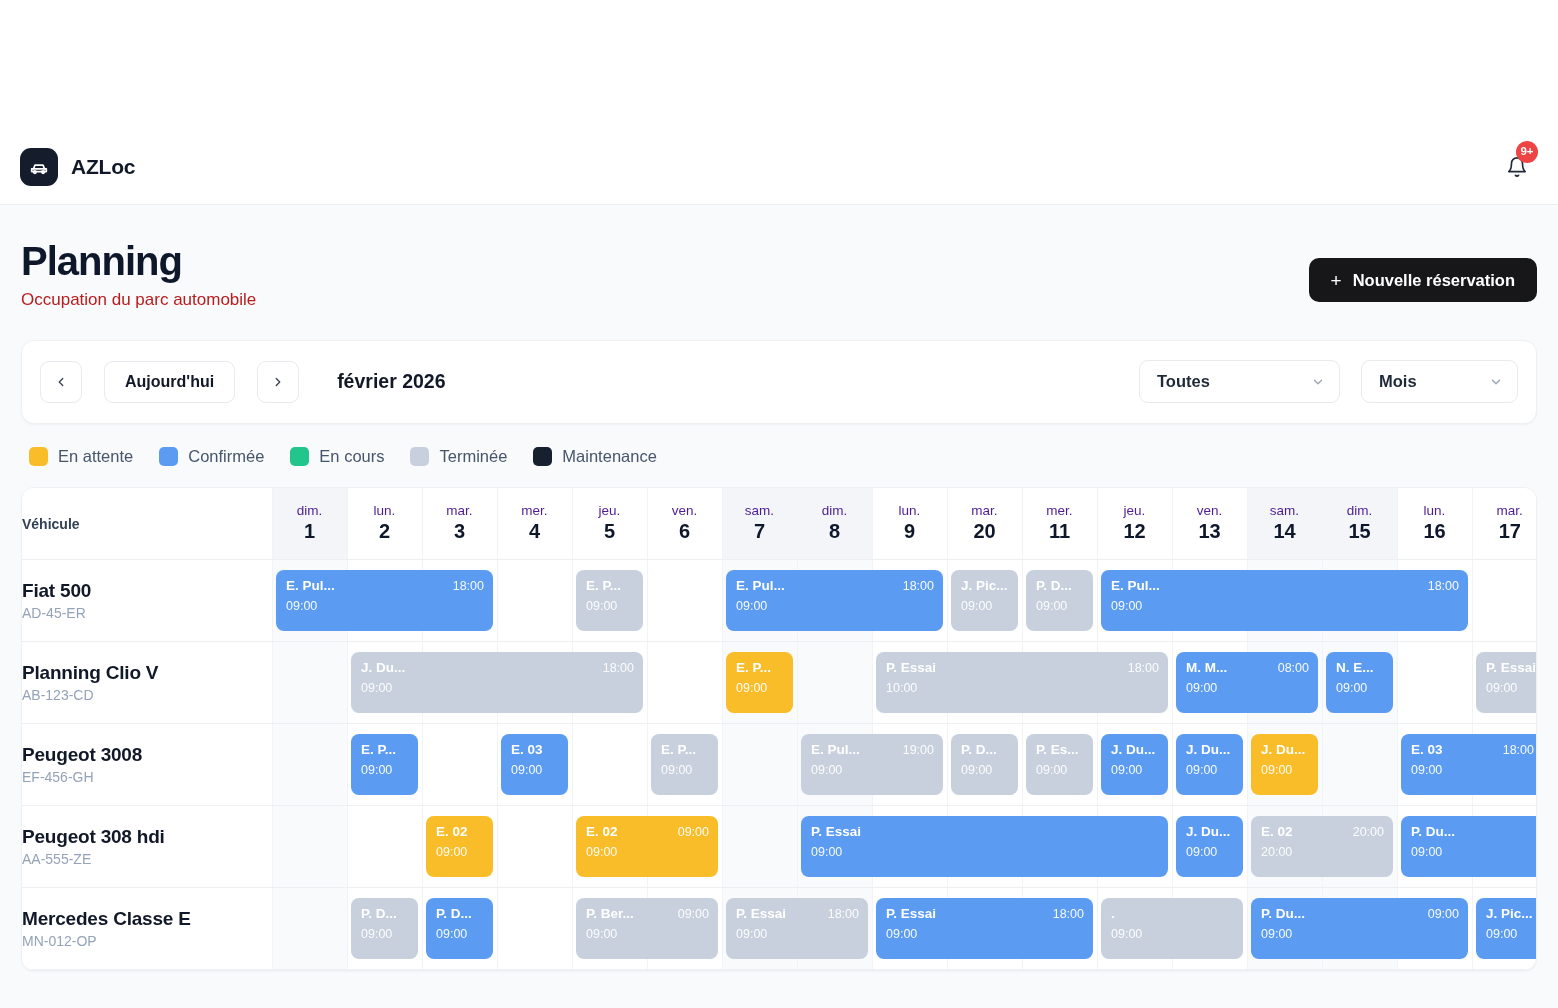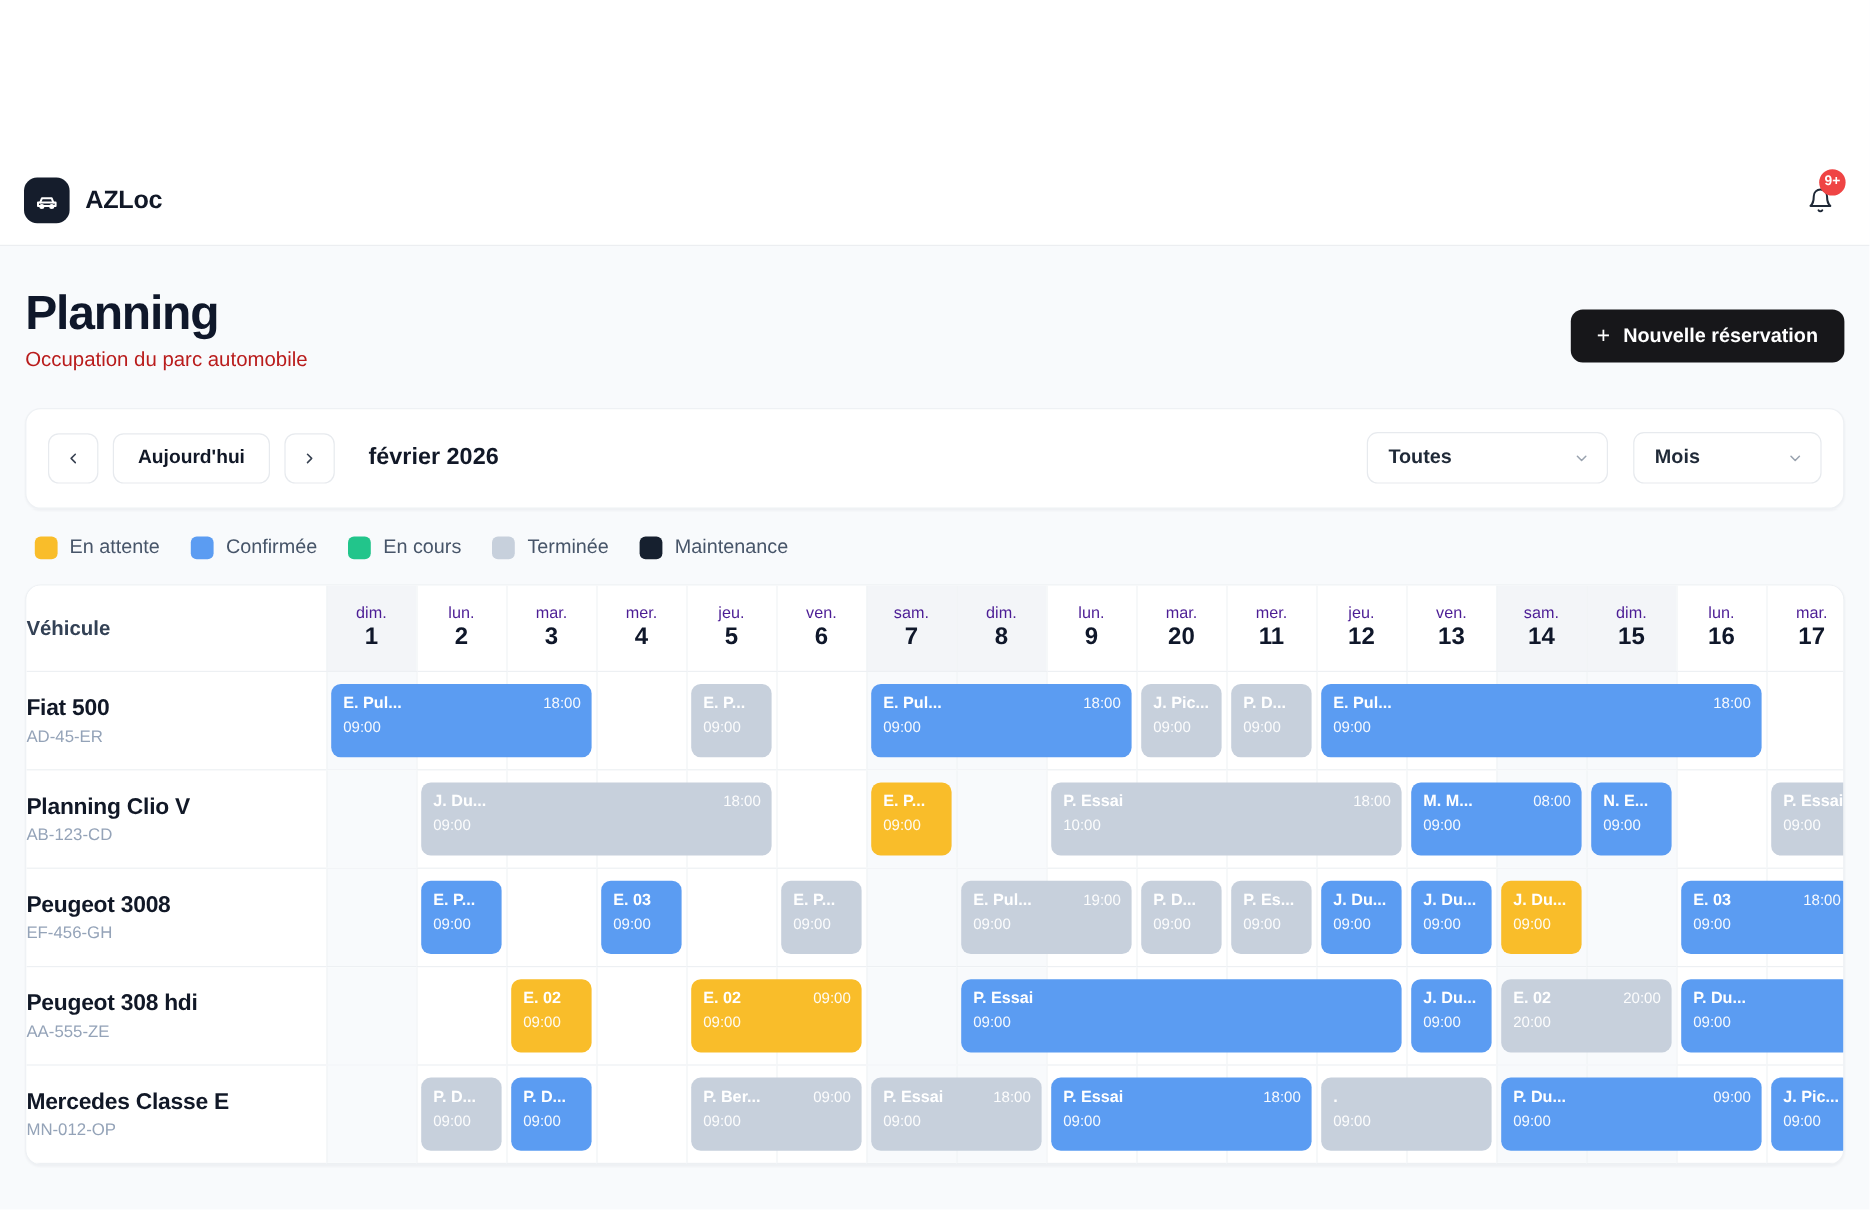--- a/index.html
+++ b/index.html
@@ -53,21 +53,21 @@
   }
   .btn-new .plus { font-size:19px; font-weight:400; line-height:1; }
 
   
   .toolbar {
     margin-top:30px; background:#ffffff; border:1px solid #eef1f4; border-radius:13px;
     height:84px; display:flex; align-items:center; justify-content:space-between;
     padding: 0 18px 0 18px;
     box-shadow: 0 1px 2px rgba(15,23,42,0.04);
   }
-  .nav-group { display:flex; align-items:center; gap:12px; }
+  .nav-group { display:flex; align-items:center; gap:22px; }
   .nav-btn {
     background:#ffffff; border:1px solid #e7eaee; border-radius:9px;
     height:42px; min-width:42px; display:flex; align-items:center; justify-content:center;
     cursor:pointer; color:#1f2937; font-size:16px;
   }
   .nav-btn.today { padding:0 20px; font-size:16px; font-weight:600; color:#111827; }
   .period { font-size:19.5px; font-weight:600; color:#111827; margin-left:16px; }
   .filters { display:flex; align-items:center; gap:21px; }
   .select {
     background:#ffffff; border:1px solid #e7eaee; border-radius:9px;
@@ -88,21 +88,21 @@
   .planning {
     margin-top:21px; background:#ffffff; border:1px solid #eef1f4;
     border-radius:13px; overflow:hidden;
     box-shadow: 0 1px 2px rgba(15,23,42,0.04);
   }
   table.grid { border-collapse:collapse; width:100%; table-layout:fixed; }
   table.grid th, table.grid td { padding:0; }
 
   th.veh-head {
     width:250px; text-align:left; padding-left:18px;
-    font-size:17px; font-weight:600; color:#334155;
+    font-size:14px; font-weight:600; color:#334155;
     background:#ffffff; border-bottom:1px solid #edf0f3; height:72px;
     vertical-align:middle;
   }
   th.day {
     width:75px; height:72px; border-bottom:1px solid #edf0f3;
     border-left:1px solid #f1f3f6; background:#ffffff; vertical-align:middle;
   }
   th.day.weekend { background:#f3f5f8; }
   .dow { font-size:13.5px; color:#4c1d95; font-weight:400; line-height:1.25; }
   .dnum { font-size:20px; color:#0f172a; font-weight:600; line-height:1.25; }

